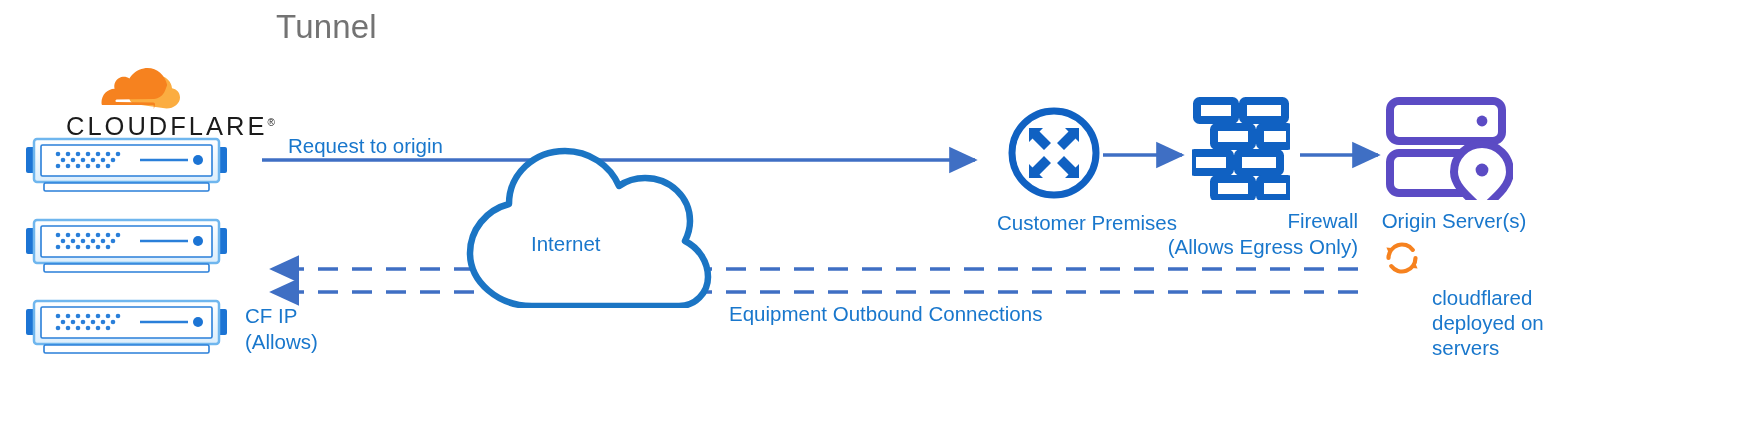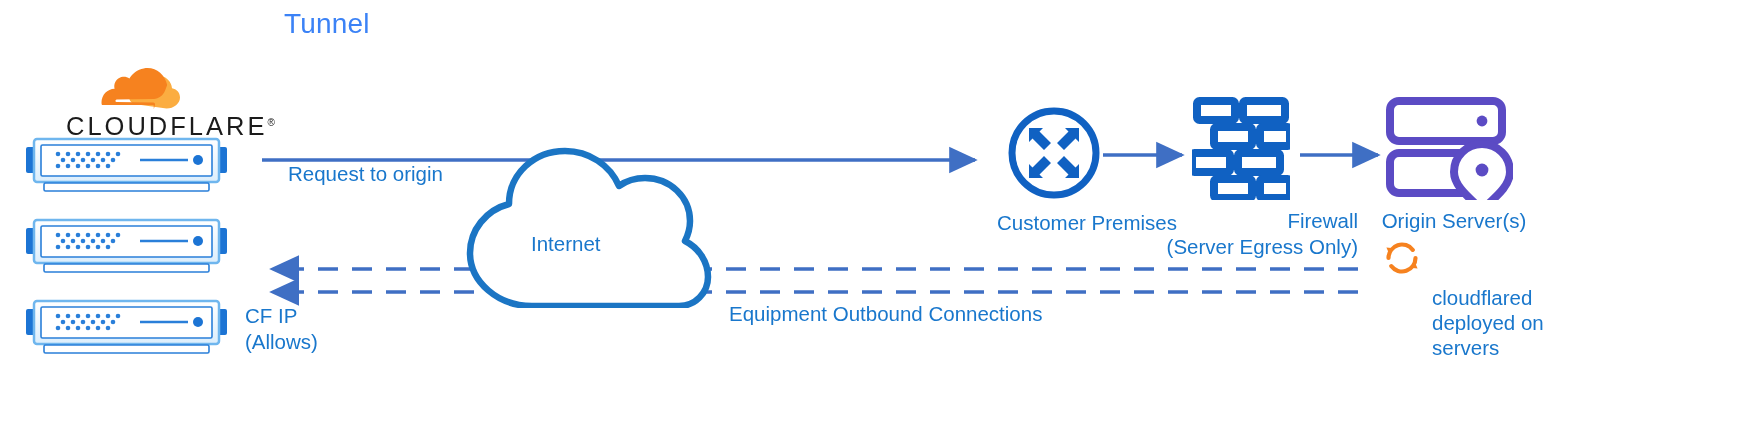--- a/index.html
+++ b/index.html
@@ -8,23 +8,23 @@
     background:#ffffff;
     font-family:"Liberation Sans", sans-serif;
     overflow:hidden;
     position:relative;
   }
   .stage{position:absolute;inset:0;}
   .abs{position:absolute;}
 
   
   #title{
-    left:284px; top:8px;
-    font-size:28px;
-    color:#3b82f6;
+    left:276px; top:8px;
+    font-size:33px;
+    color:#737373;
     letter-spacing:.2px;
     white-space:nowrap;
   }
 
   
   #cf-logo{ left:30px; top:68px; width:200px; height:72px; }
   #cf-logo .cfmark{position:absolute;left:66px;top:0;}
   #cf-wordmark{
     position:absolute; left:0; top:44px;
     font-size:25.5px; font-weight:normal; color:#1b1b1b;
@@ -36,21 +36,21 @@
 
   
   .server{ width:205px; height:62px; }
   #srv0{ left:24px; top:137px; }
   #srv1{ left:24px; top:218px; }
   #srv2{ left:24px; top:299px; }
 
   
   .lbl{ color:#1977cc; font-size:20.5px; line-height:26px; white-space:nowrap; }
 
-  #lbl-request{ left:288px; top:133px;margin-top:28px; }
+  #lbl-request{ left:288px; top:133px; }
   #lbl-internet{ left:531px; top:231px; }
   #lbl-cpe{ left:947px; top:210px; width:192px; text-align:center; white-space:normal;margin-left:44px;}
   #lbl-fw{ left:1158px; top:208px; width:200px; text-align:right; white-space:normal;}
   #lbl-origin{ left:1374px; top:208px; width:160px; text-align:center; white-space:normal;}
   #lbl-persist{ left:729px; top:301px; }
   #lbl-cfip{ left:245px; top:303px; width:150px; white-space:normal; }
   #lbl-cfd{ left:1432px; top:240px; width:118px; white-space:normal; line-height:25px;margin-top:45px;}
 
   
   #wires{ left:0; top:0; width:1754px; height:422px; pointer-events:none;}
@@ -291,21 +291,21 @@
 
   <div class="abs lbl" id="lbl-request">Request to origin</div>
   <div class="abs lbl" id="lbl-internet">Internet</div>
 
   <div class="abs lbl" id="lbl-cpe">
     <div>Customer Premises</div>
   </div>
 
   <div class="abs lbl" id="lbl-fw">
     <div>Firewall</div>
-    <div>(Server Egress Only)</div>
+    <div>(Allows Egress Only)</div>
   </div>
 
   <div class="abs lbl" id="lbl-origin">Origin Server(s)</div>
 
   <div class="abs lbl" id="lbl-cfd">cloudflared deployed on servers</div>
 
   <div class="abs lbl" id="lbl-persist">Equipment Outbound Connections</div>
 
   <div class="abs lbl" id="lbl-cfip">
     <div>CF IP</div>

